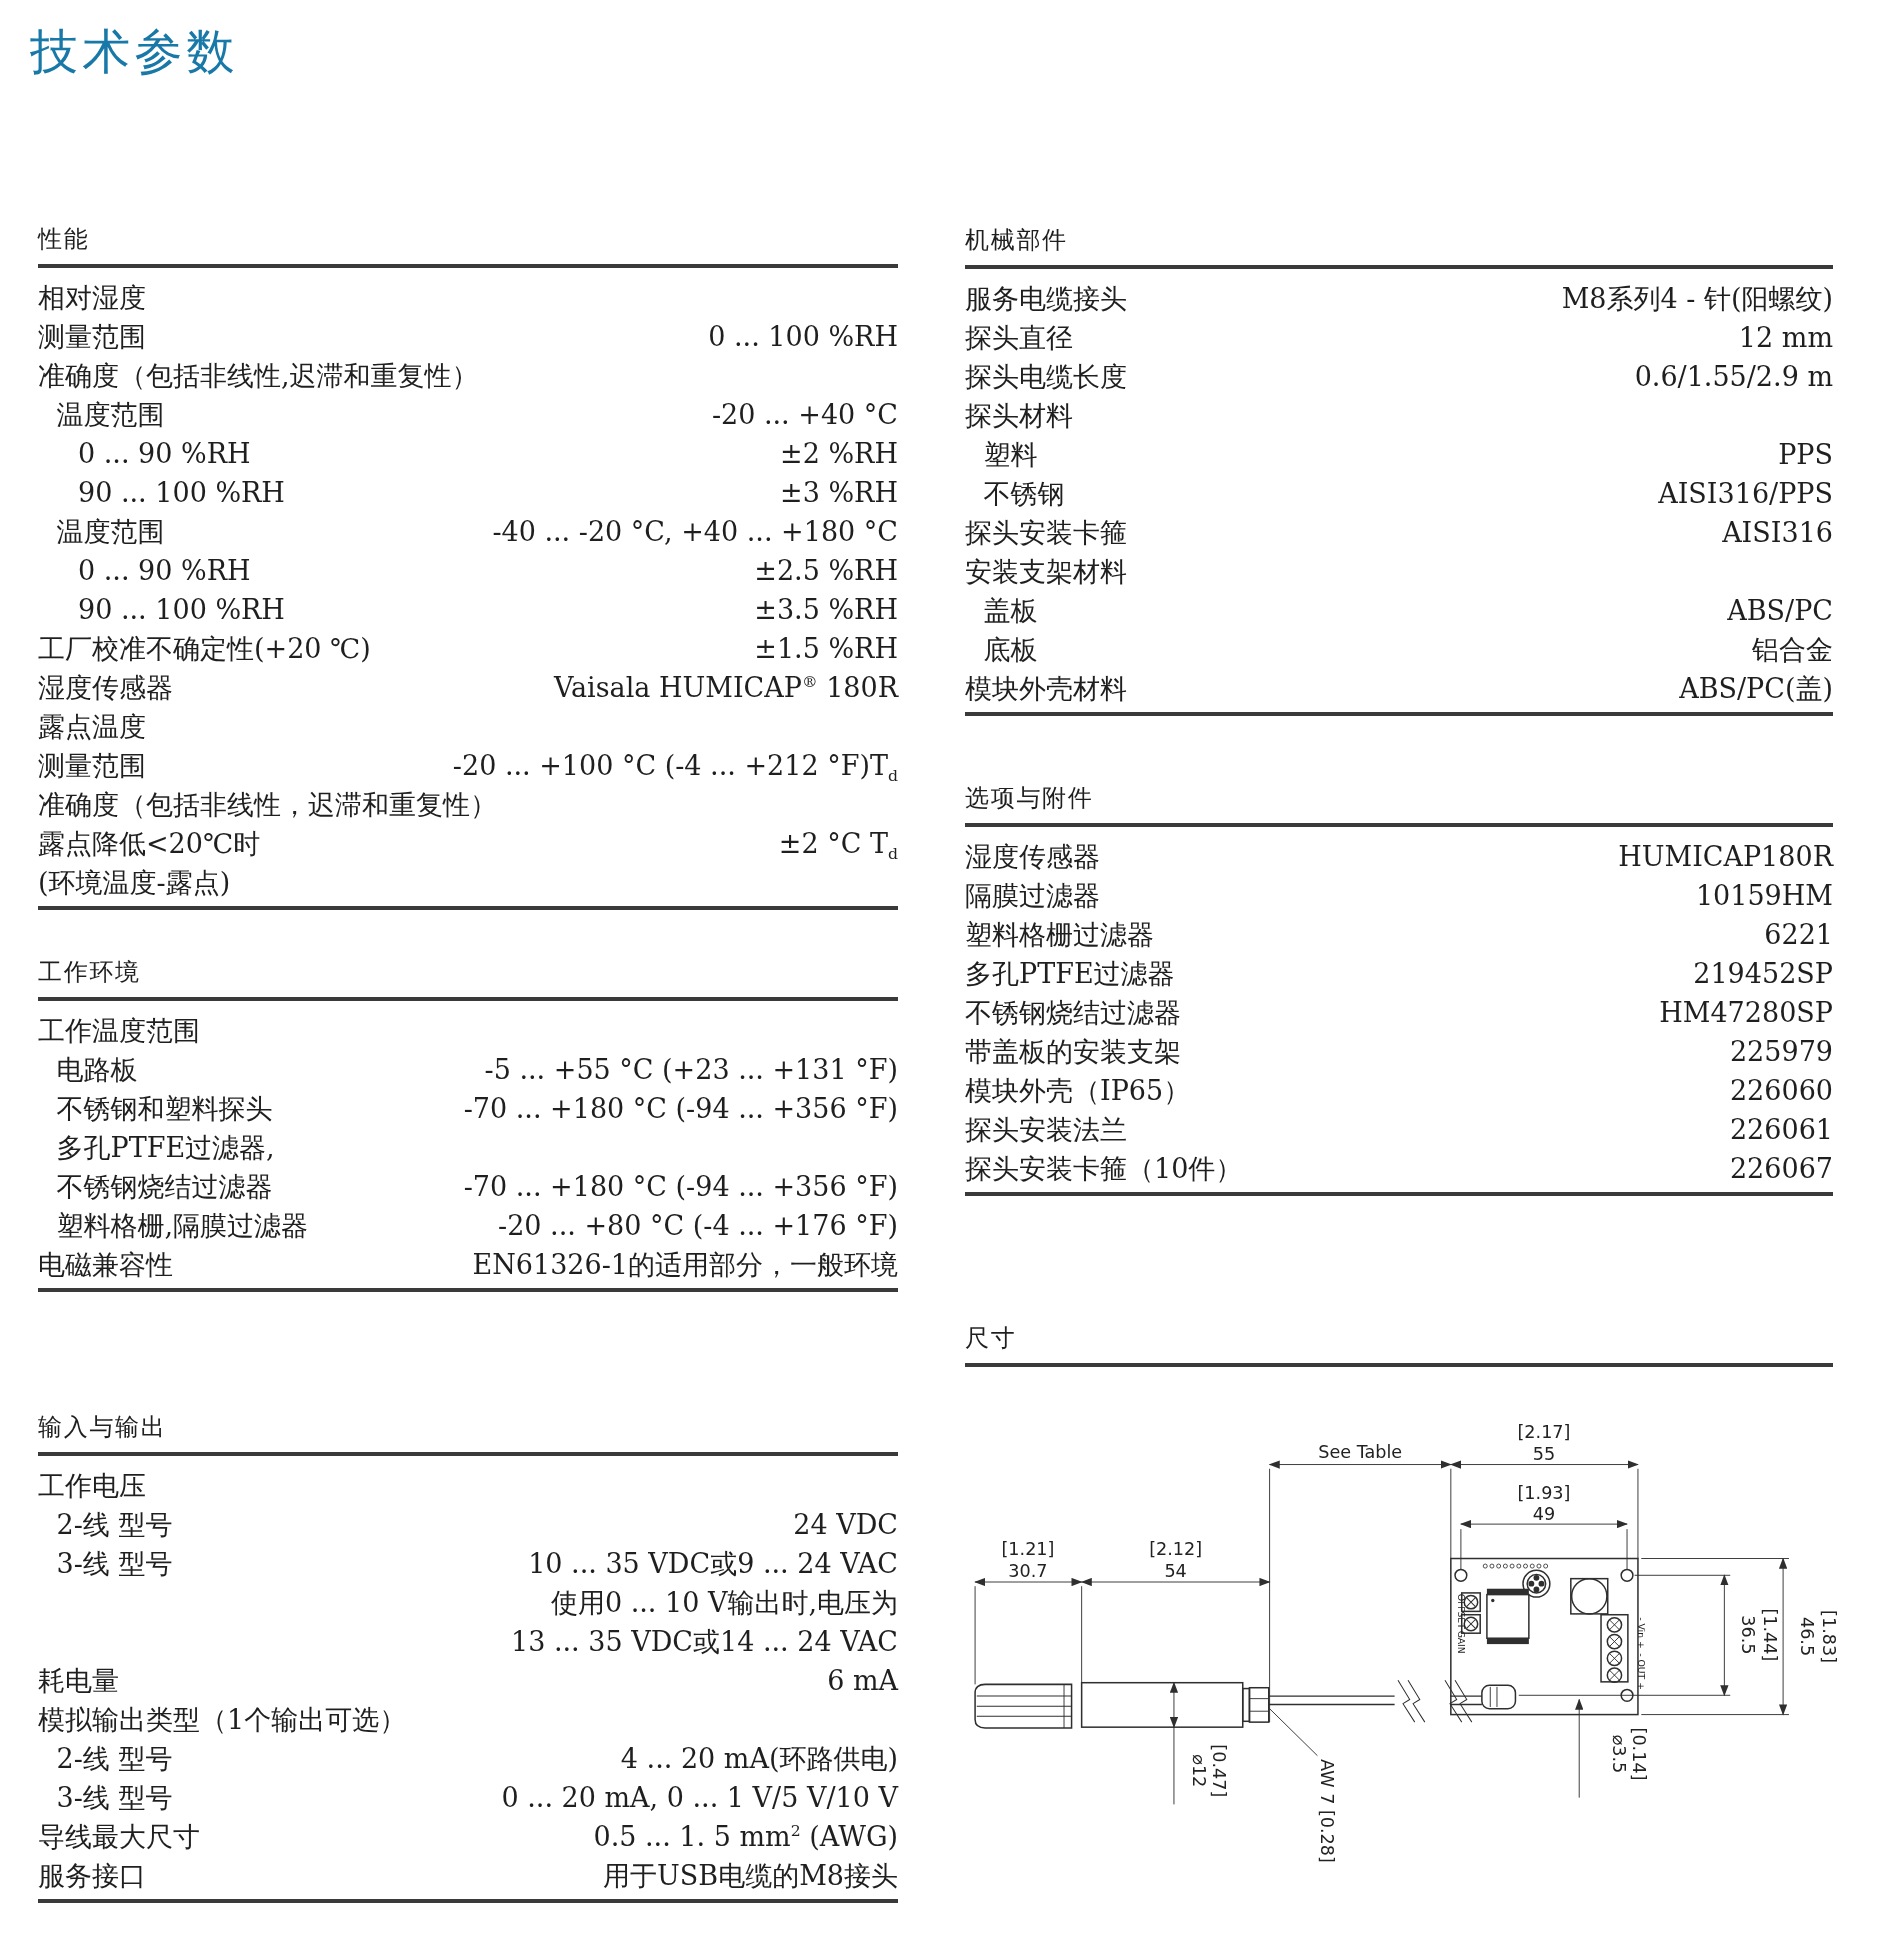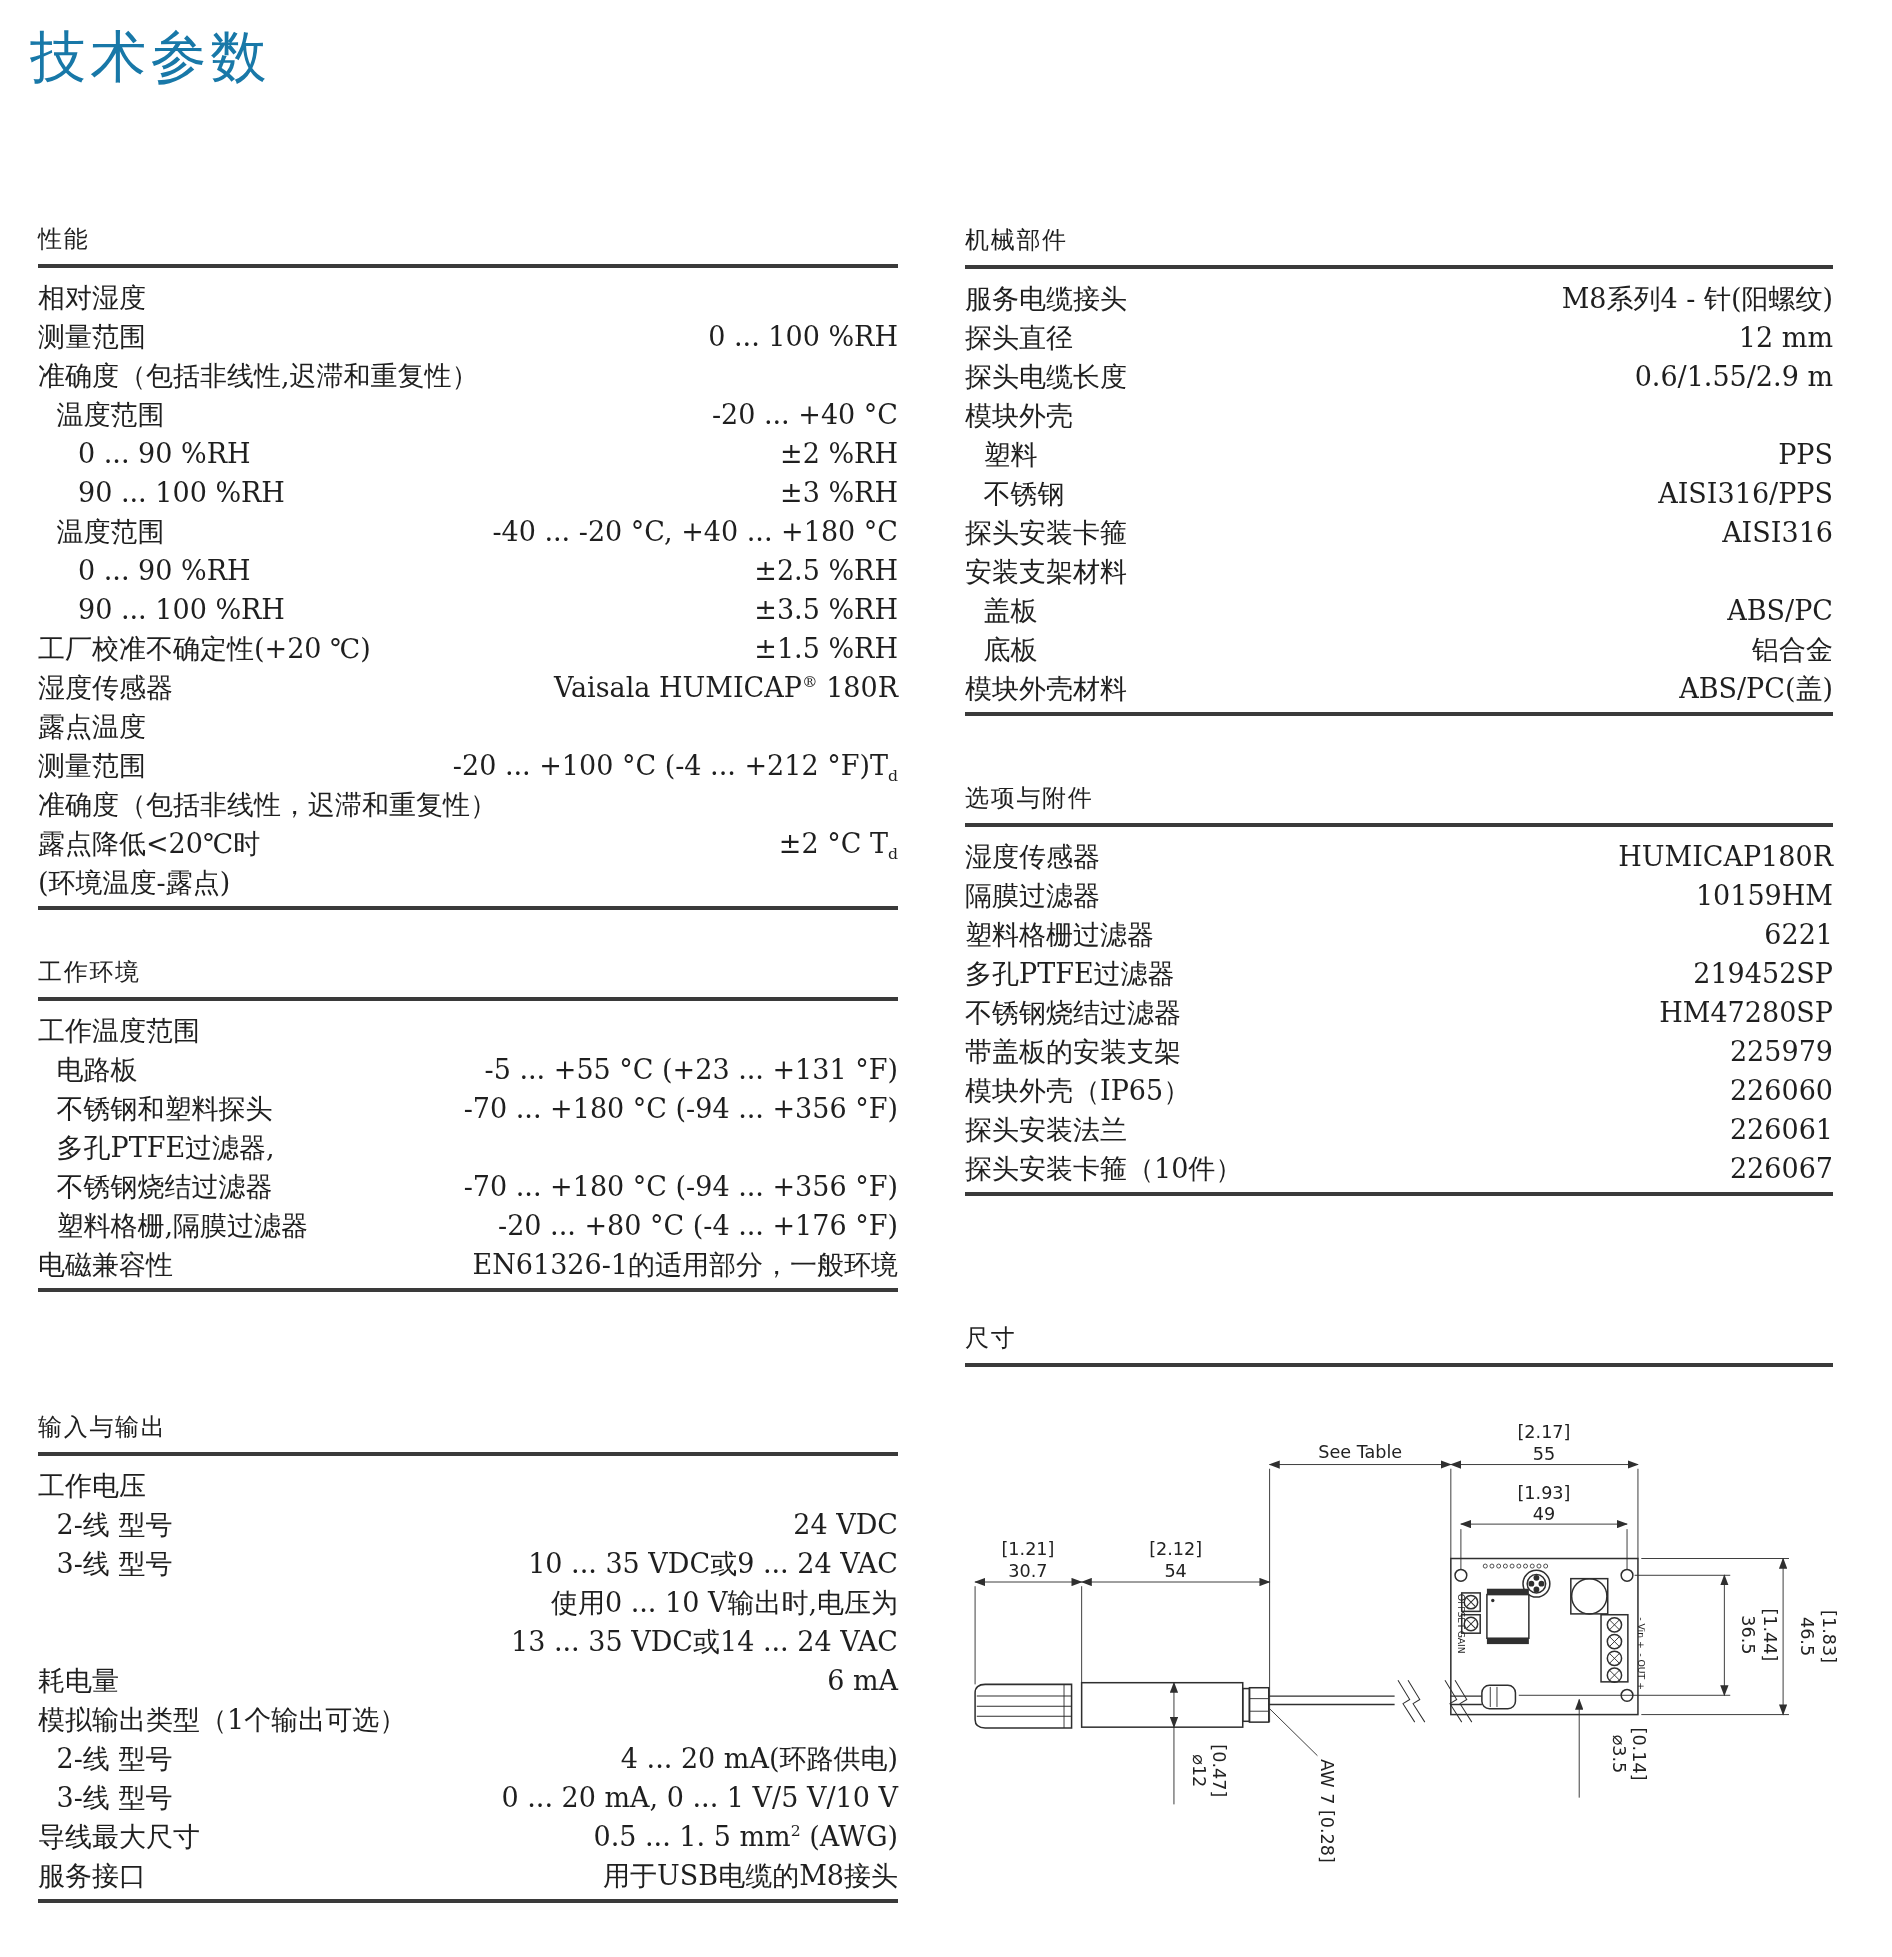--- a/index.html
+++ b/index.html
@@ -1,19 +1,19 @@
 <!DOCTYPE html>
 <html style="font-size:13.4px"><head>
 <meta charset="utf-8">
 <style>
   *{box-sizing:border-box;margin:0;padding:0}
   html,body{background:#ffffff}
   body{position:relative;width:1893px;height:1958px;overflow:hidden;
        font-family:"DejaVu Serif","Liberation Serif",serif;color:#1f1f1f}
-  .page-title{position:absolute;left:30px;top:20px;font-size:56px;font-weight:400;letter-spacing:4.2px}
+  .page-title{position:absolute;left:30px;top:20px;font-size:48px;font-weight:400;letter-spacing:4.2px}
   .section{position:absolute}
   .sec-title{font-size:24px;line-height:39px;padding-bottom:5px;border-bottom:4.2px solid #3a3a3a;letter-spacing:1.7px}
   .rows{margin-top:10px;padding-bottom:4.2px;border-bottom:4.2px solid #3a3a3a}
   .row{display:flex;justify-content:flex-end;align-items:baseline;
        height:39px;line-height:39px;font-size:27px;white-space:nowrap}
   .row .lbl{flex:0 0 auto}
   .row .val{flex:1 1 auto;text-align:right}
   .row.ind1 .lbl{padding-left:18.5px}
   .row.ind2 .lbl{padding-left:40px}
   sup{font-size:58%;vertical-align:super;line-height:0}
@@ -197,21 +197,21 @@
       </div>
       <div class="row ind0">
         <span class="lbl">探头直径</span>
         <span class="val">12 mm</span>
       </div>
       <div class="row ind0">
         <span class="lbl">探头电缆长度</span>
         <span class="val">0.6/1.55/2.9 m</span>
       </div>
       <div class="row ind0">
-        <span class="lbl">模块外壳</span>
+        <span class="lbl">探头材料</span>
         <span class="val"></span>
       </div>
       <div class="row ind1">
         <span class="lbl">塑料</span>
         <span class="val">PPS</span>
       </div>
       <div class="row ind1">
         <span class="lbl">不锈钢</span>
         <span class="val">AISI316/PPS</span>
       </div>

